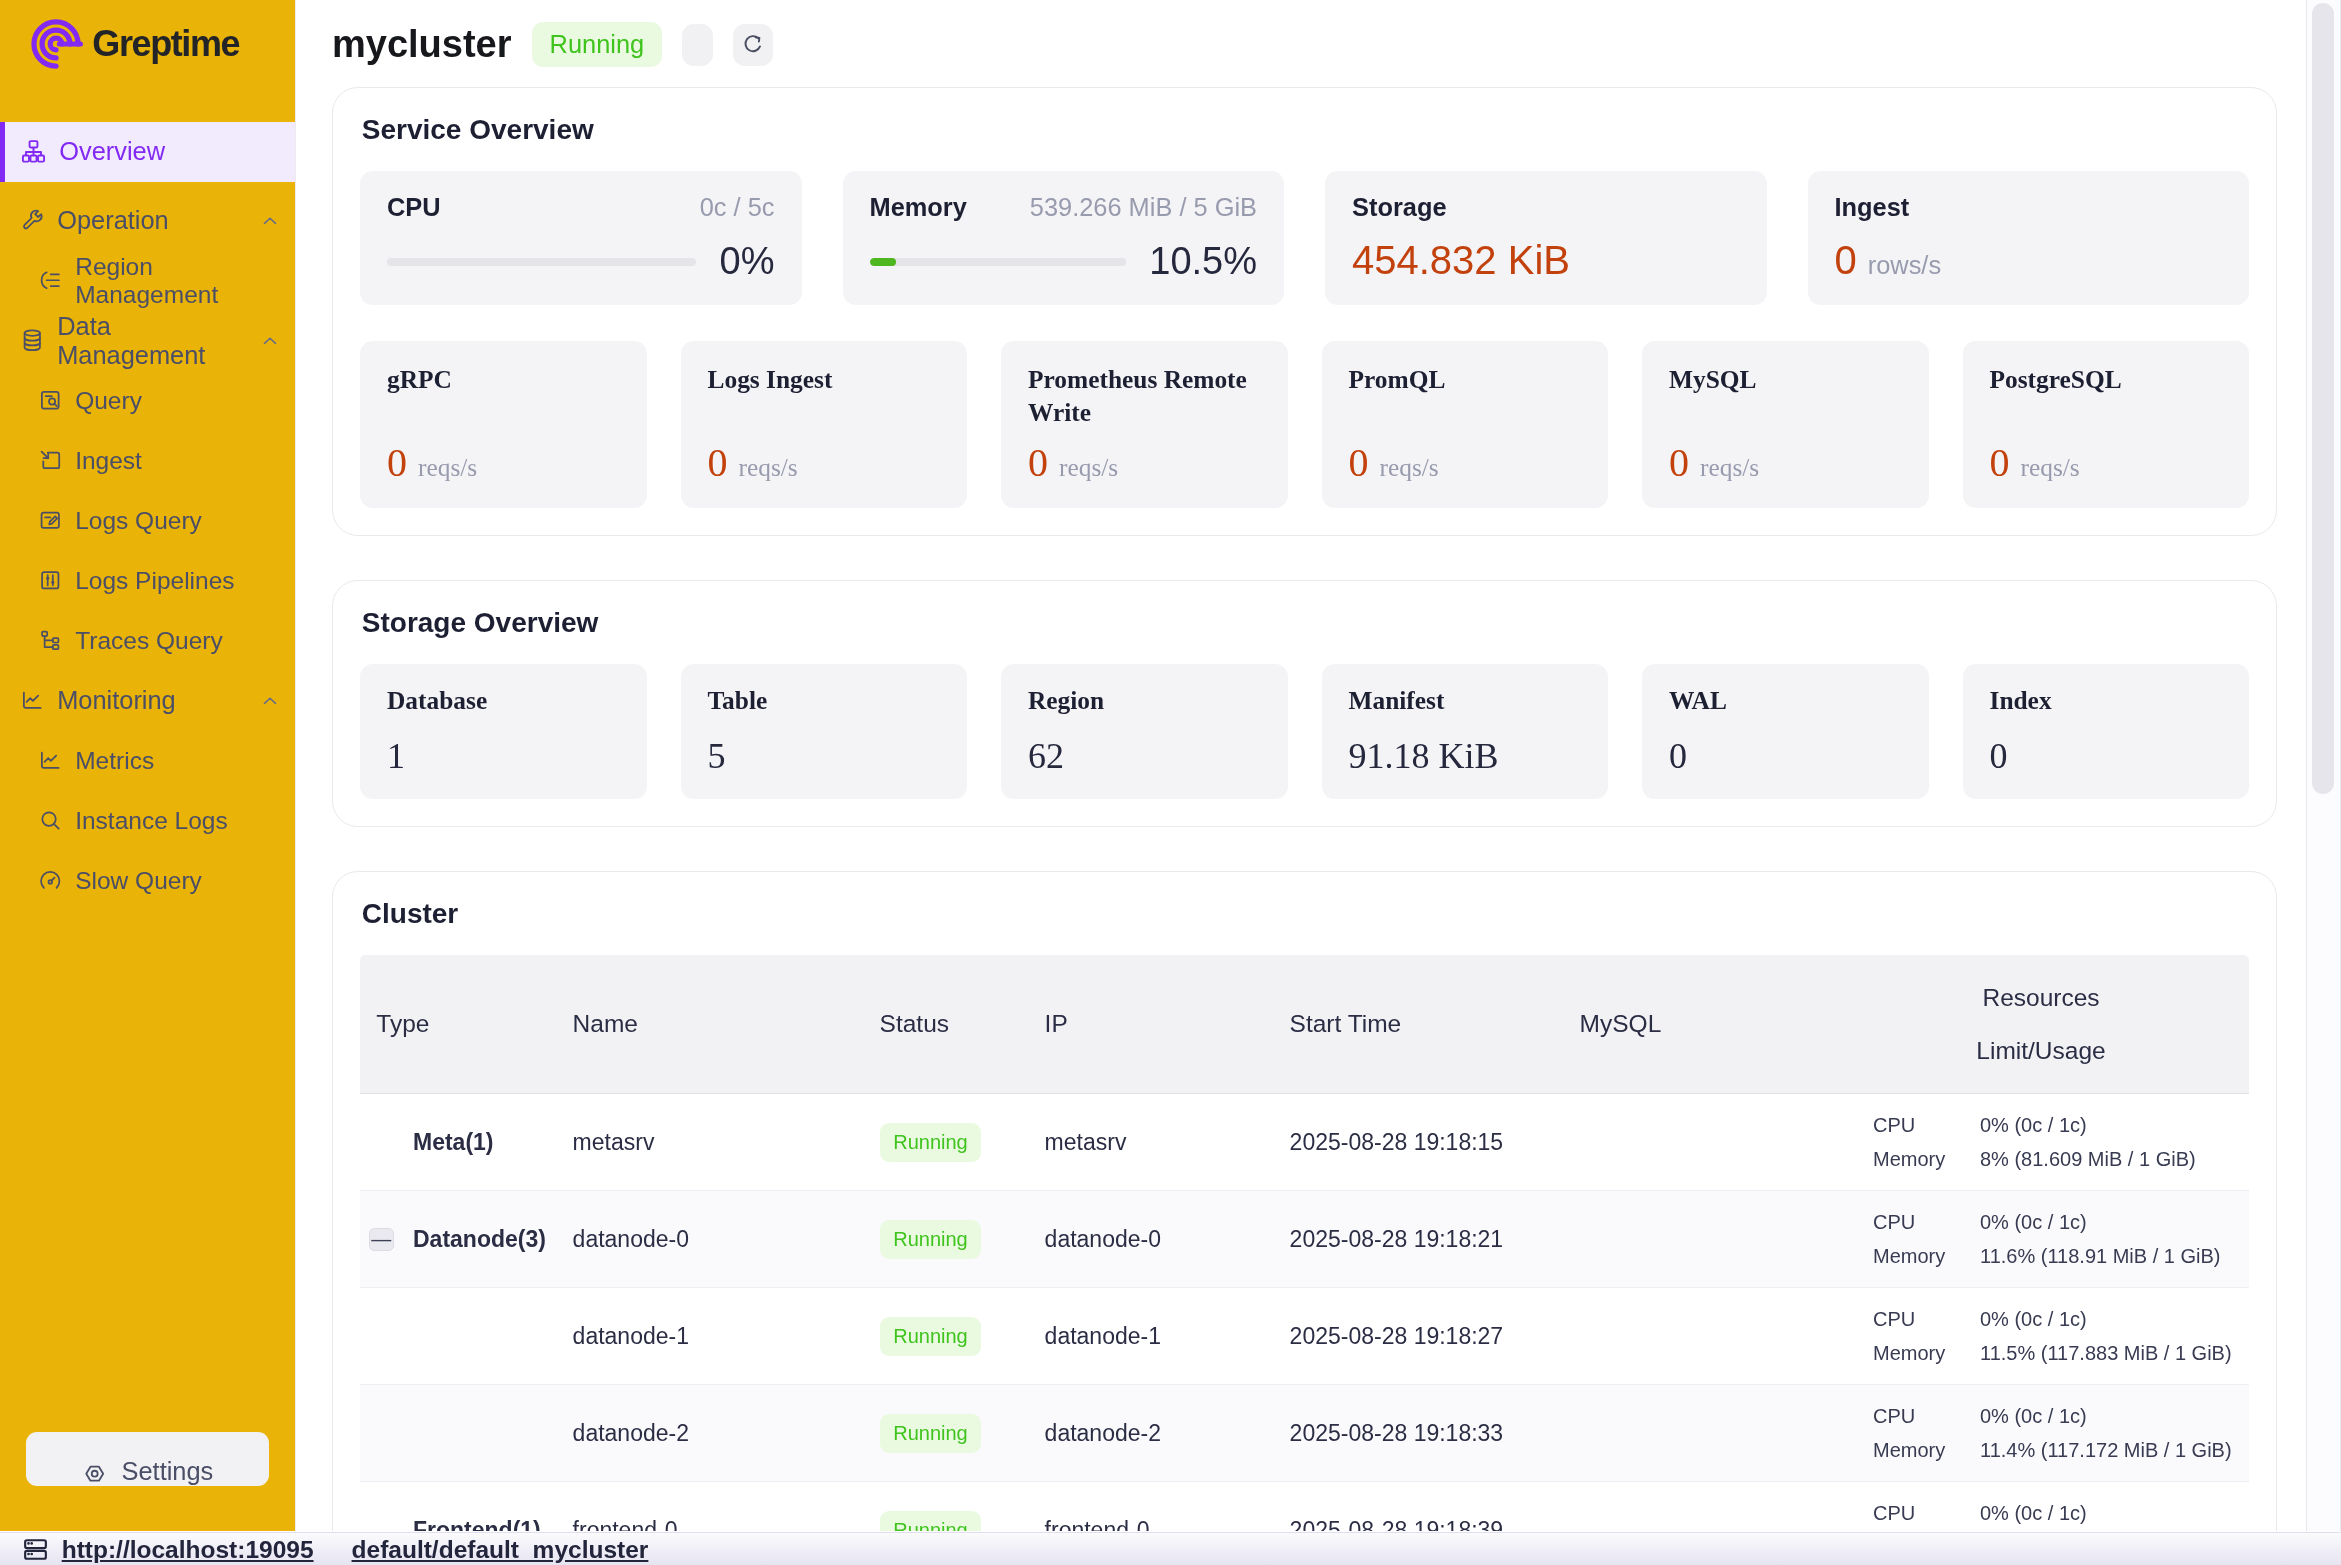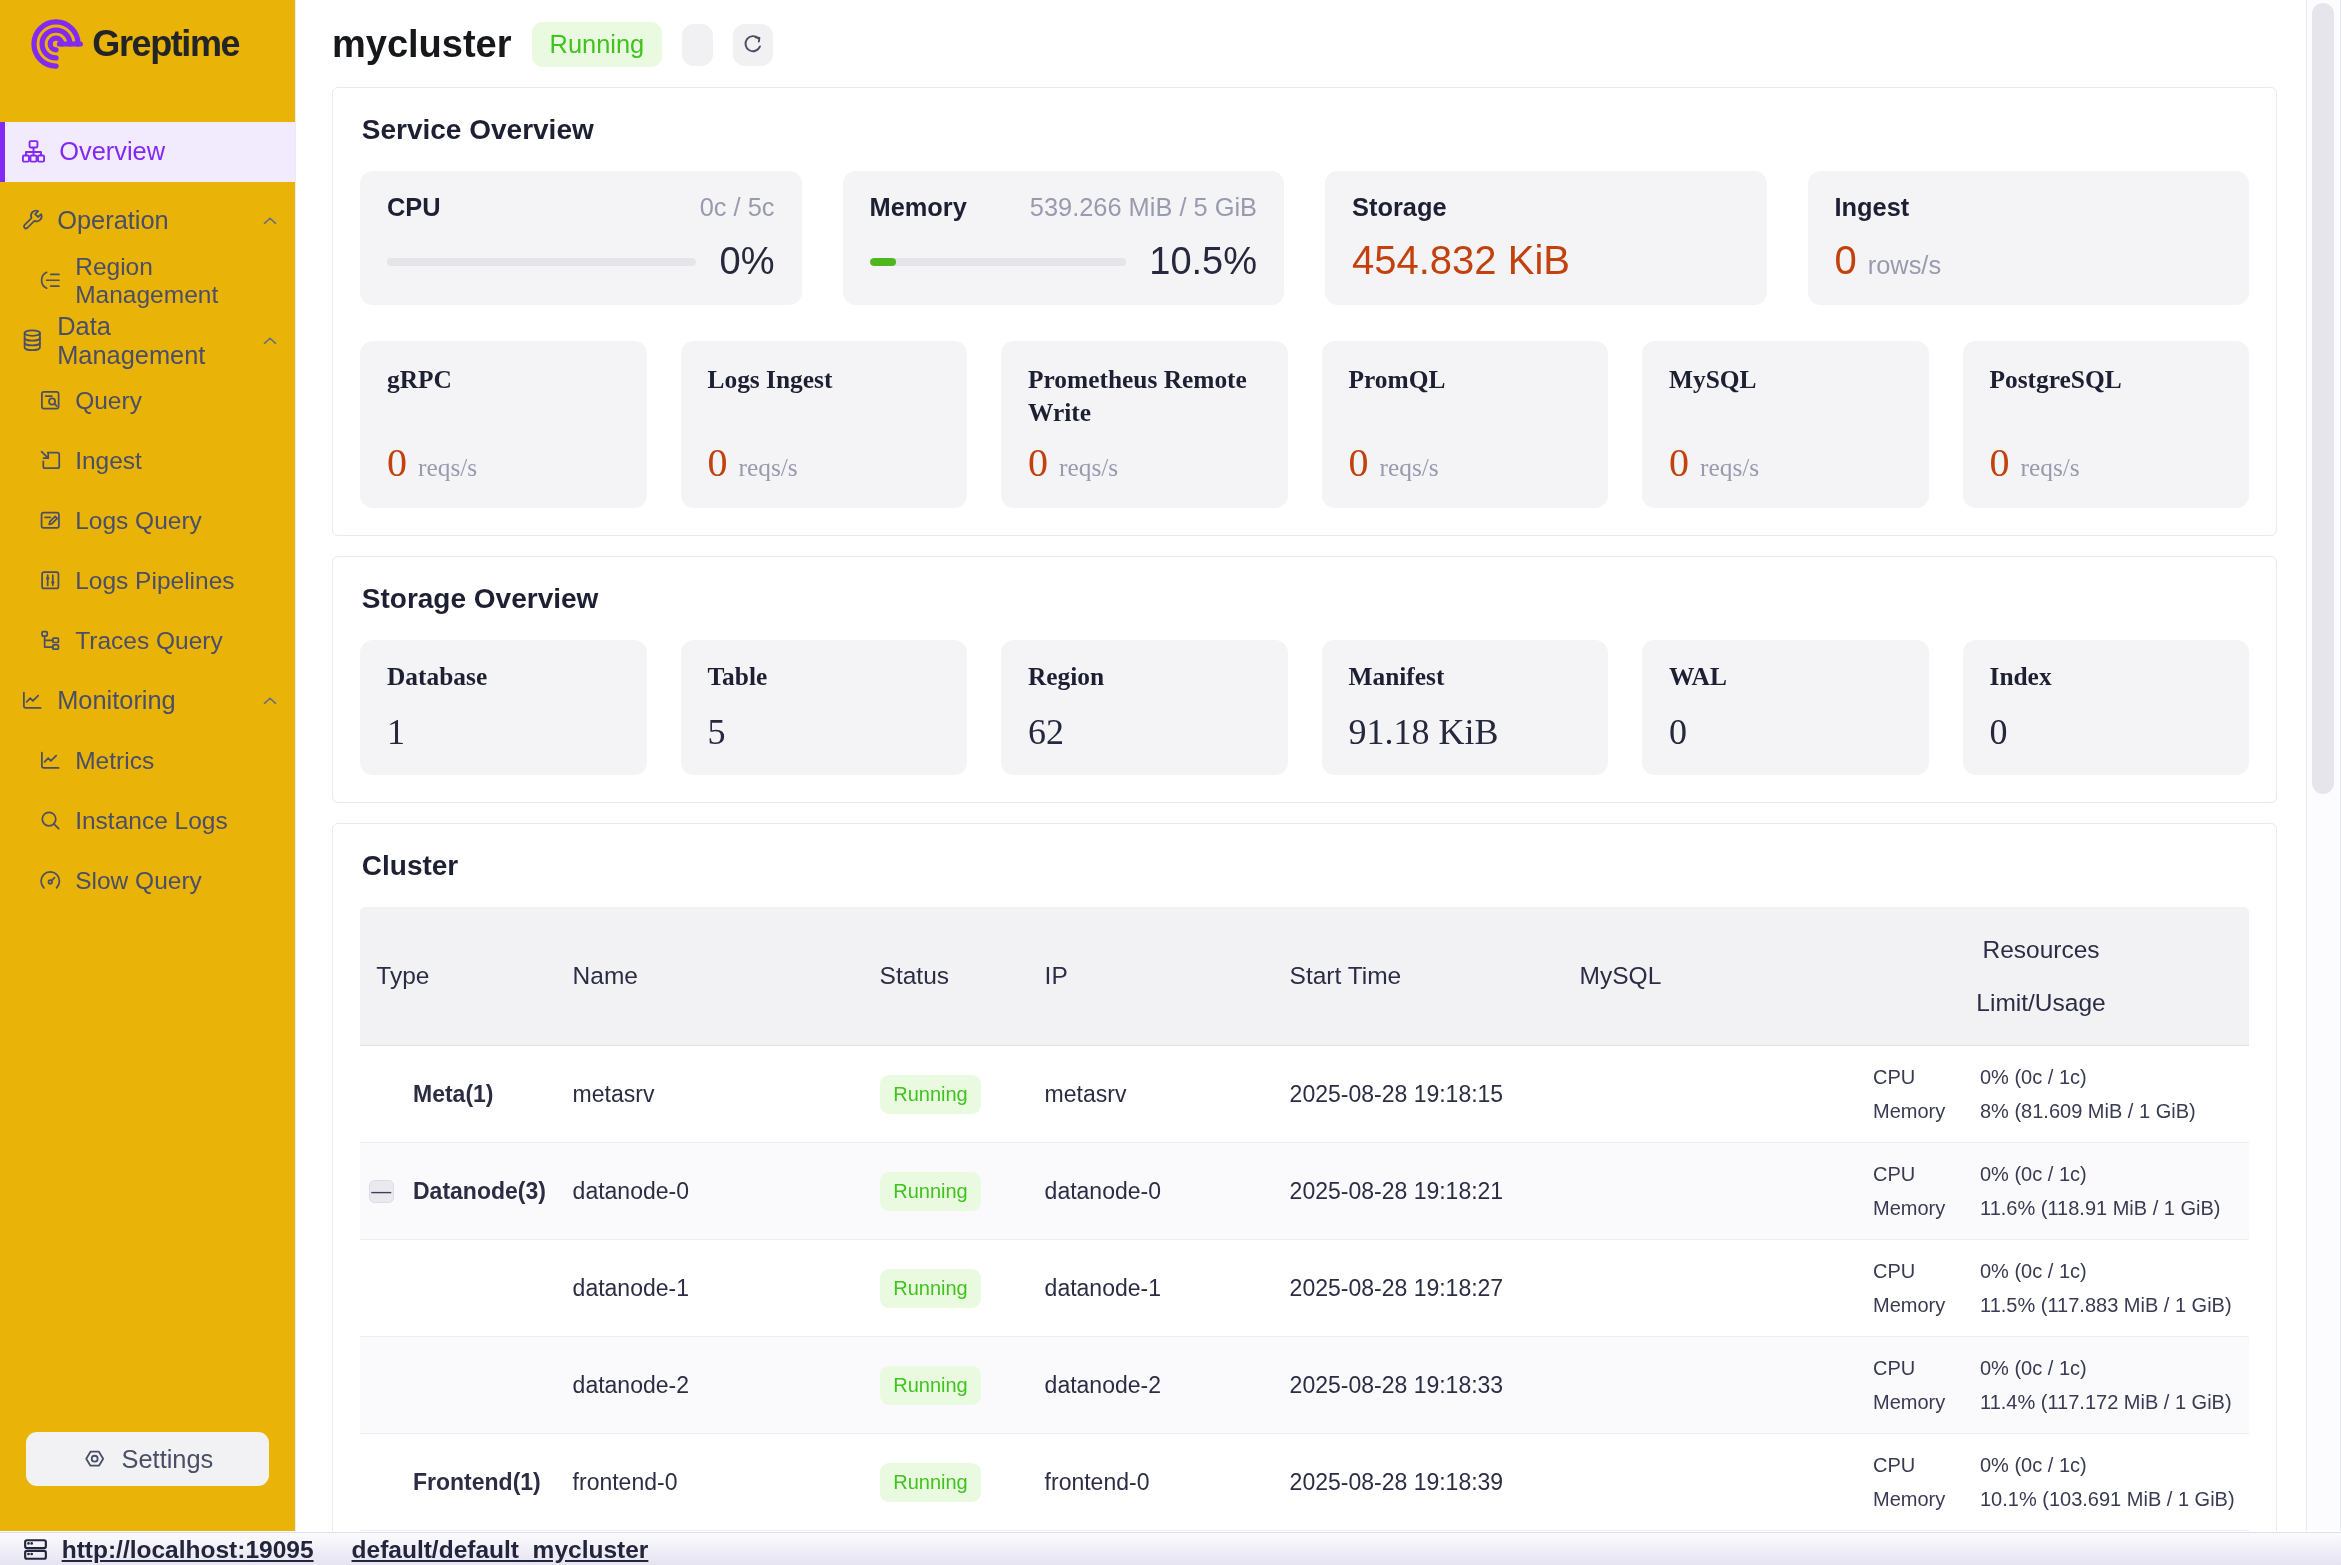--- a/index.html
+++ b/index.html
@@ -15,35 +15,35 @@
   .nav{margin-top:49px;display:flex;flex-direction:column;}
   .nav-item{display:flex;align-items:center;height:60px;gap:12.7px;padding-left:20px;cursor:pointer;
             font-size:25.4px;color:#4a4e66;position:relative;box-sizing:border-box;}
   .nav-item .chev{margin-left:auto;margin-right:14.5px;display:flex;}
   .nav-item.sub{padding-left:38px;font-size:24.5px;}
   .nav-item.active{background:#f2ebfd;color:#8229f3;border-left:5.4px solid #8229f3;padding-left:14.5px;
                    font-weight:500;margin-bottom:9px;}
   .nav-icon{width:24.5px;height:24.5px;display:flex;align-items:center;justify-content:center;flex:none;}
   .nav-icon.big{width:27px;height:27px;}
   .settings-wrap{margin-top:auto;margin-bottom:45px;display:flex;justify-content:center;}
-  .settings-btn{width:243px;height:54px;background:#f2f2f4;border-radius:11px;display:flex;align-items:center;
+  .settings-btn{width:243px;height:54px;background:#f2f2f4;border-radius:11px;display:flex;align-items:flex-end;
                 justify-content:center;gap:14.5px;font-size:25.4px;color:#4a4e66;cursor:pointer;}
 
   
   .main{flex:1;padding:0 65px 27px 36px;box-sizing:border-box;overflow:hidden;}
   .page-header{display:flex;align-items:center;gap:20px;padding:22px 0 20px 0;}
   .page-title{font-size:38px;font-weight:700;color:#17181c;}
   .run-badge{background:#eafae1;color:#3fc31d;font-size:25.4px;padding:8.2px 18px;border-radius:11px;}
   .hbtn{height:42px;background:#f1f1f3;border:none;border-radius:11.8px;cursor:pointer;display:flex;
         align-items:center;justify-content:center;}
   .hbtn.narrow{width:31px;}
   .hbtn.square{width:40px;}
 
-  .panel{border:1.8px solid #e9e9ee;border-radius:6px;padding:22px 27px 27px 27px;background:#fff;
-         margin-bottom:20px;}
+  .panel{border:1.8px solid #e9e9ee;border-radius:26px;padding:22px 27px 27px 27px;background:#fff;
+         margin-bottom:44px;}
   .panel-title{font-size:28px;font-weight:700;color:#1d1f33;margin:3.6px 0 25.4px 1.8px;}
 
   .grid4{display:grid;grid-template-columns:repeat(4,1fr);gap:41px;}
   .grid6{display:grid;grid-template-columns:repeat(6,1fr);gap:34px;font-family:Liberation Serif, serif;}
   .grid6.mt{margin-top:36px;}
 
   .kpi{background:#f4f4f6;border-radius:12.7px;padding:22px 27px;height:134px;box-sizing:border-box;
        display:flex;flex-direction:column;justify-content:space-between;}
   .kpi-top{display:flex;justify-content:space-between;align-items:baseline;}
   .kpi-label{font-size:25.4px;font-weight:700;color:#1d1f33;}

